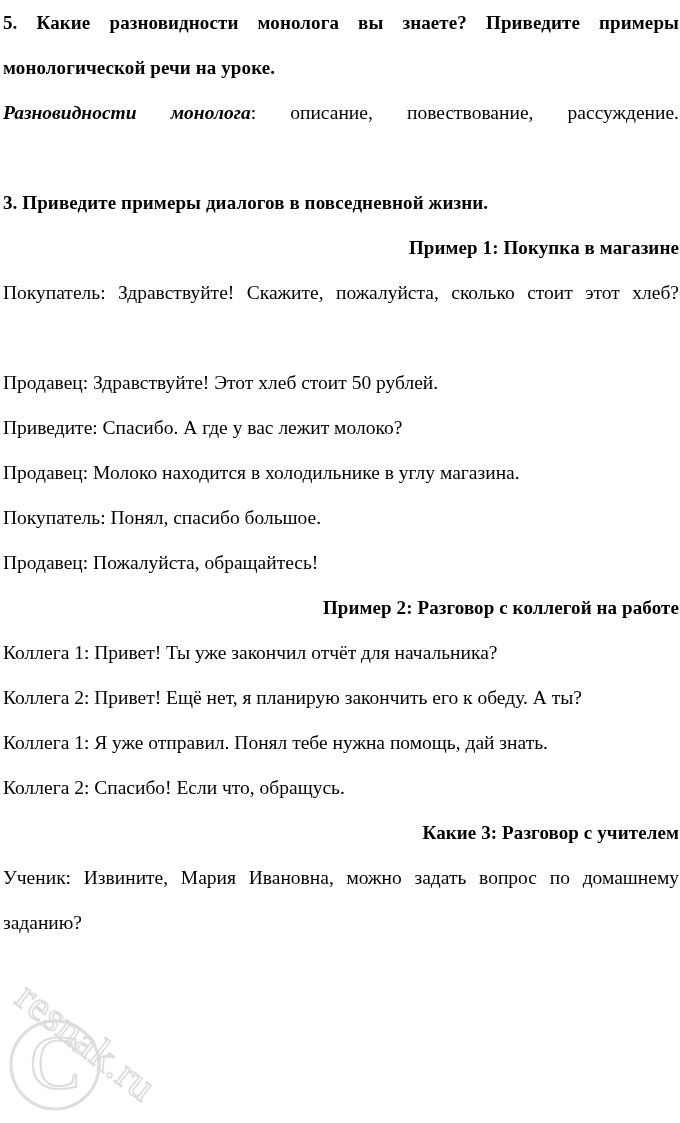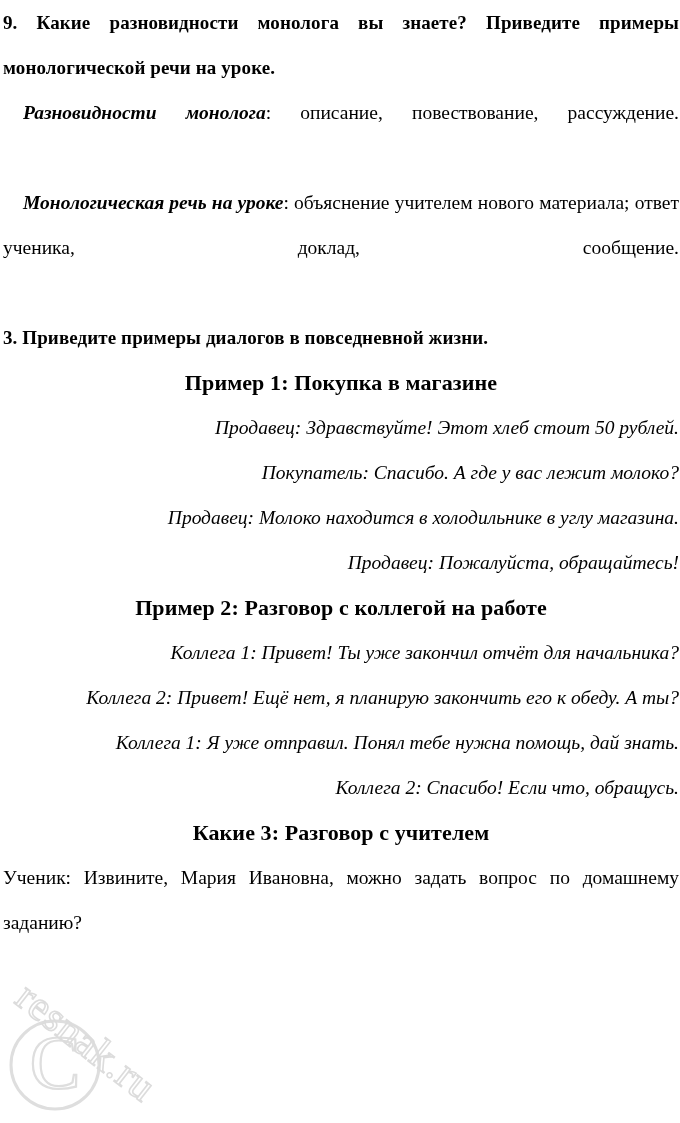--- a/index.html
+++ b/index.html
@@ -49,42 +49,40 @@
     -webkit-hyphens: none;
     hyphens: none;
   }
   p.q-heading {
     font-weight: bold;
     font-size: 19px;
     letter-spacing: 0.1px;
   }
   p.ex-heading {
     font-weight: bold;
-    font-size: 22px;
-    text-align: center;
+    font-size: 19px;
+    text-align: right;
     letter-spacing: 0.1px;
   }
   p.body-line {
     font-weight: normal;
-    text-align: right;
-    font-style: italic;
+    text-align: left;
   }
   p.body-just {
     font-weight: normal;
     text-align: justify;
   }
   p.body-just::after {
     content: "";
     display: inline-block;
     width: 100%;
   }
   .lead {
     font-weight: bold;
     font-style: italic;
-    margin-left: 20px;
   }
 </style>
 </head>
 <body>
 
 <div class="page">
 
   <div class="watermark">
     <svg width="200" height="170" viewBox="0 0 200 170" xmlns="http://www.w3.org/2000/svg">
       <g>
@@ -92,33 +90,34 @@
         <text x="55" y="128" font-family="'Liberation Serif', serif" font-size="76" fill="none" stroke="#dedede" stroke-width="2.2" text-anchor="middle">C</text>
       </g>
       <g transform="rotate(38 20 40)">
         <text x="16" y="46" font-family="'Liberation Serif', serif" font-size="42" fill="none" stroke="#dcdcdc" stroke-width="1.6" letter-spacing="1">resnak.ru</text>
       </g>
     </svg>
   </div>
 
   <div class="content">
 
-    <p class="q-heading">9. Какие разновидности монолога вы знаете? Приведите примеры монологической речи на уроке.</p>
+    <p class="q-heading">5. Какие разновидности монолога вы знаете? Приведите примеры монологической речи на уроке.</p>
 
     <p class="body-just"><span class="lead">Разновидности монолога</span><span>: описание, повествование, рассуждение.</span></p>
 
-    <p class="body-just"><span class="lead">Монологическая речь на уроке</span><span>: объяснение учителем нового материала; ответ ученика, доклад, сообщение.</span></p>
 
     <p class="q-heading">3. Приведите примеры диалогов в повседневной жизни.</p>
 
     <p class="ex-heading">Пример 1: Покупка в магазине</p>
 
+    <p class="body-just">Покупатель: Здравствуйте! Скажите, пожалуйста, сколько стоит этот хлеб?</p>
     <p class="body-line">Продавец: Здравствуйте! Этот хлеб стоит 50 рублей.</p>
-    <p class="body-line">Покупатель: Спасибо. А где у вас лежит молоко?</p>
+    <p class="body-line">Приведите: Спасибо. А где у вас лежит молоко?</p>
     <p class="body-line">Продавец: Молоко находится в холодильнике в углу магазина.</p>
+    <p class="body-line">Покупатель: Понял, спасибо большое.</p>
     <p class="body-line">Продавец: Пожалуйста, обращайтесь!</p>
 
     <p class="ex-heading">Пример 2: Разговор с коллегой на работе</p>
 
     <p class="body-line">Коллега 1: Привет! Ты уже закончил отчёт для начальника?</p>
     <p class="body-line">Коллега 2: Привет! Ещё нет, я планирую закончить его к обеду. А ты?</p>
     <p class="body-line">Коллега 1: Я уже отправил. Понял тебе нужна помощь, дай знать.</p>
     <p class="body-line">Коллега 2: Спасибо! Если что, обращусь.</p>
 
     <p class="ex-heading">Какие 3: Разговор с учителем</p>

